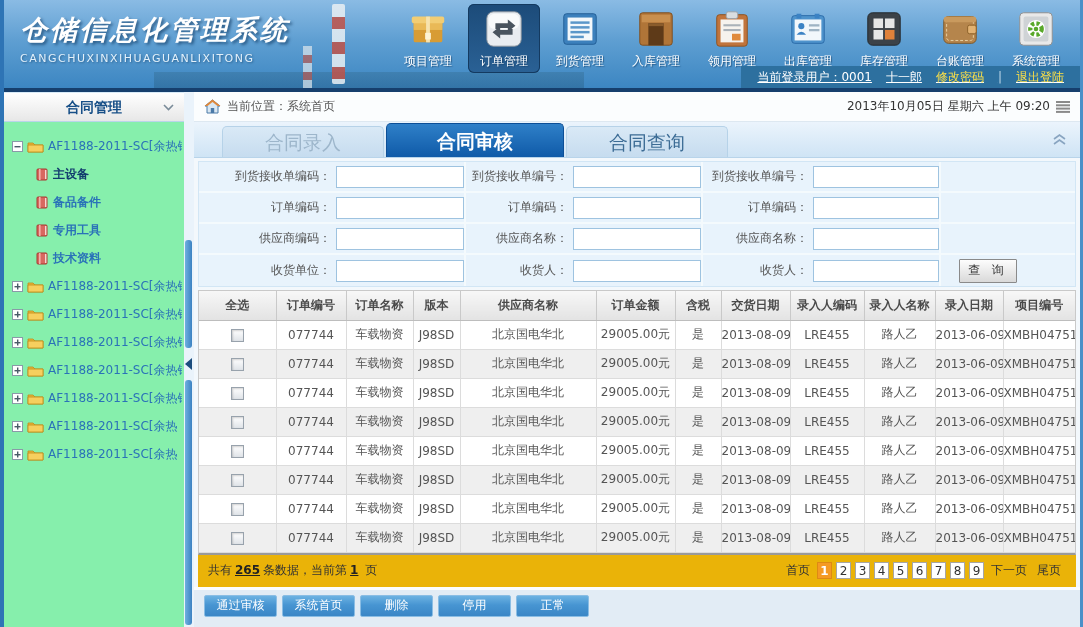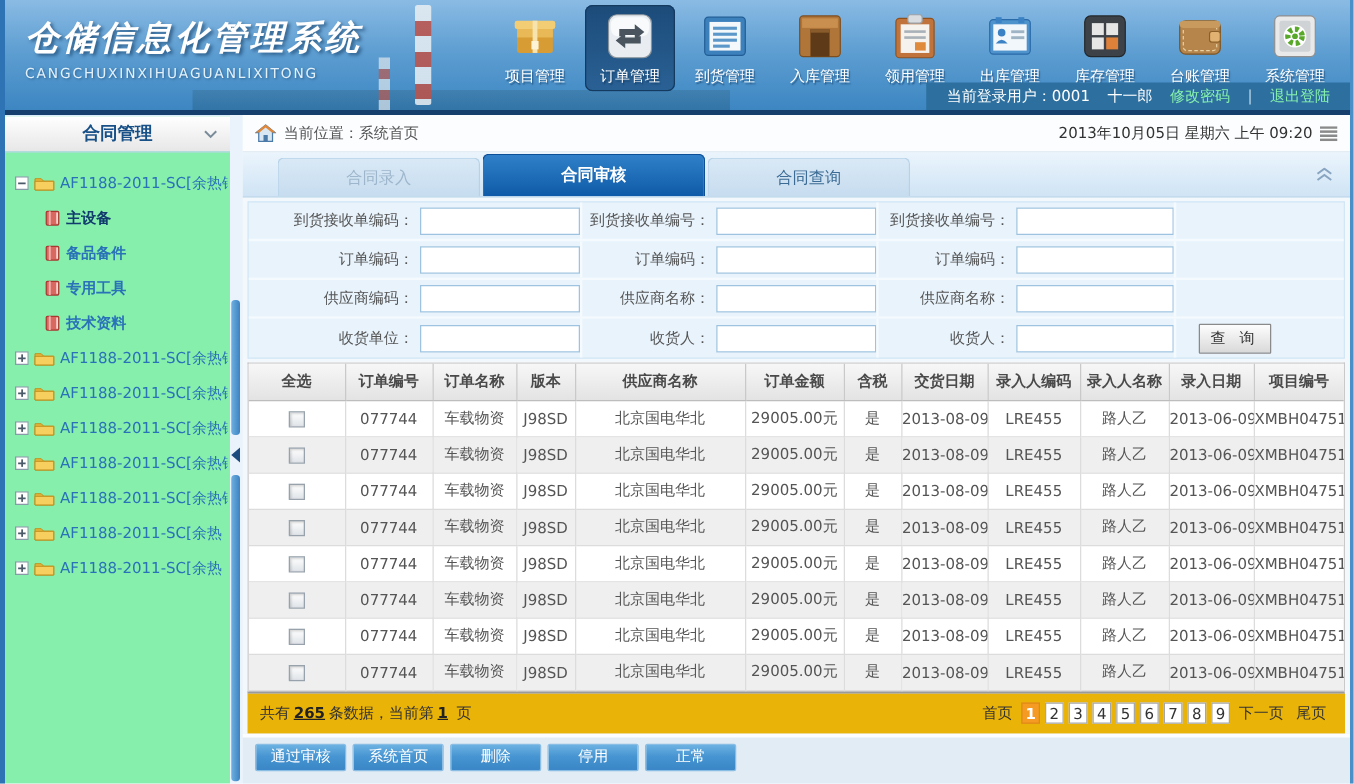--- a/index.html
+++ b/index.html
@@ -19,22 +19,22 @@
   .logo { position:absolute; left:16px; top:12px; }
   .logo-title { color:#fff; font-size:27px; font-weight:bold; font-style:italic; letter-spacing:3px;
     text-shadow:2px 2px 3px rgba(12,52,92,.65); }
   .logo-sub { margin-top:4px; color:#e3f1fb; font-size:11px; letter-spacing:1.5px; text-shadow:1px 1px 2px rgba(12,52,92,.5); }
   .mainnav { position:absolute; right:8px; top:4px; display:flex; list-style:none; }
   .nav-item { width:72px; padding:4px 2px 3px; margin-left:4px; text-align:center; cursor:pointer; border-radius:6px; }
   .nav-item.active { background:linear-gradient(180deg,#1c4b79,#2a6195); box-shadow:inset 0 0 0 1px #143a60; }
   .nav-icon { display:block; width:42px; height:42px; margin:0 auto; }
   .nav-label { display:block; margin-top:3px; color:#fff; font-size:12px; text-shadow:1px 1px 1px rgba(12,52,92,.6); }
   .userbar { position:absolute; right:0; bottom:0; height:22px; line-height:22px; padding:0 16px;
-    background:#2d709f; color:#fff; display:flex; gap:14px; align-items:center; }
-  .userbar .lk { color:#86efac; cursor:pointer; text-decoration:none; }
+    background:#2d709f; color:#fff; display:flex; gap:14px; align-items:center;text-decoration:underline; }
+  .userbar .lk { color:#fde047; cursor:pointer; text-decoration:none; }
   .userbar .sep { color:#bcd6e8; }
 
   
   .bodyrow { flex:1; display:flex; min-height:0; background:#eef4fa; }
 
   
   .sidebar { width:180px; background:#86efac; display:flex; flex-direction:column; }
   .side-head { position:relative; height:30px; line-height:29px; text-align:center;
     background:linear-gradient(180deg,#ffffff,#e7e7e7); border-top:1px solid #d9ebf8; border-bottom:1px solid #b9d5ea;
     color:#174f87; font-weight:bold; font-size:14px; }
@@ -58,21 +58,21 @@
 
   
   .content { flex:1; display:flex; flex-direction:column; min-width:0; background:#f3f8fc; }
   .crumbbar { height:30px; flex:0 0 30px; background:#fbfdfe; border-bottom:1px solid #dde8f1;
     display:flex; align-items:center; padding:0 10px; color:#555; }
   .crumbbar .home { margin-right:6px; display:flex; }
   .crumb-right { margin-left:auto; display:flex; align-items:center; gap:6px; color:#333; }
 
   .tabbar { height:36px; flex:0 0 36px; background:linear-gradient(180deg,#ebf4fc,#cfe4f5);
     border-bottom:1px solid #b8d4ea; display:flex; align-items:flex-end; padding-left:28px; }
-  .tab { width:162px; height:31px; line-height:31px; text-align:center; font-size:13px; cursor:pointer;
+  .tab { width:162px; height:31px; line-height:31px; text-align:center; font-size:19px; cursor:pointer;
     background:linear-gradient(180deg,#d9e9f6,#c6dcEF); border:1px solid #b6d2e8; border-bottom:none; border-radius:5px 5px 0 0; margin-right:2px; }
   .tab.t1 { color:#9db6cb; }
   .tab.t3 { color:#3c6c95; }
   .tab.active { width:178px; height:34px; line-height:34px; color:#fff; font-weight:bold;
     background:linear-gradient(180deg,#2f80c8,#0f5aa8); border:1px solid #0c4f97; border-bottom:none; }
   .tab-collapse { margin-left:auto; margin-right:14px; align-self:center; cursor:pointer; display:flex; }
 
   
   .search { margin:3px 4px 0; background:#e8f3fc; border:1px solid #d2e6f5; }
   .frow { display:flex; align-items:center; height:31px; border-bottom:2px solid #f4fafd; }

